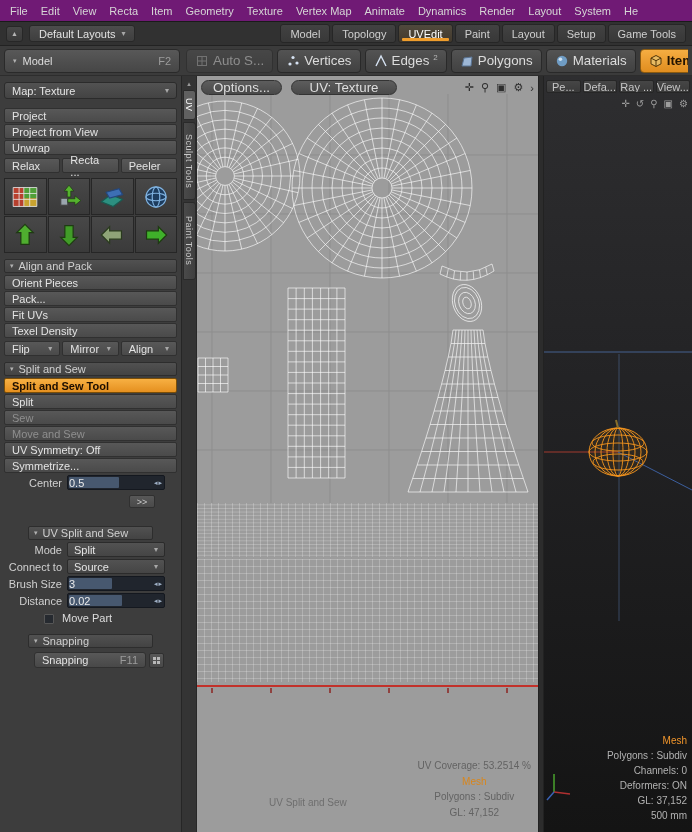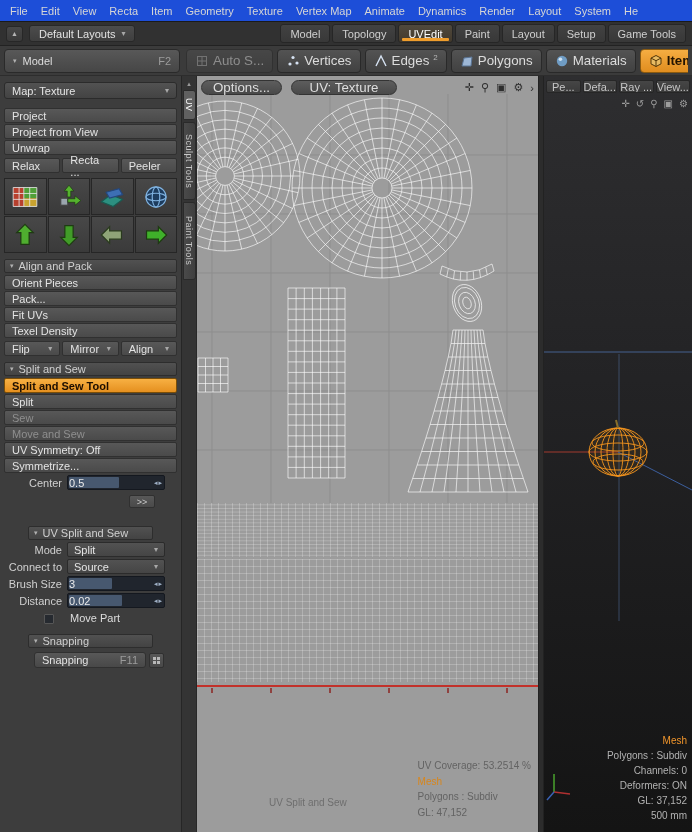--- a/index.html
+++ b/index.html
@@ -1,21 +1,21 @@
 <!DOCTYPE html>
 <html><head>
 <meta charset="utf-8">
 <style>
   *{box-sizing:border-box;margin:0;padding:0}
   html,body{width:692px;height:832px;overflow:hidden}
   body{background:#3b3b3b;font-family:"Liberation Sans",sans-serif;font-size:11px;color:#ddd}
   .app{width:692px;height:832px;display:flex;flex-direction:column}
 
   
-  .menubar{height:22px;background:#1d4ed8;border-bottom:1px solid #1a1a1a;display:flex;align-items:center;gap:13px;padding:0 10px;white-space:nowrap;overflow:hidden;flex:none}
+  .menubar{height:22px;background:#701a75;border-bottom:1px solid #1a1a1a;display:flex;align-items:center;gap:13px;padding:0 10px;white-space:nowrap;overflow:hidden;flex:none}
   .menu-item{color:#d6d6d6}
 
   
   .layoutbar{height:24px;background:#313131;border-bottom:1px solid #222;display:flex;align-items:center;gap:6px;padding:0 6px;flex:none}
   .lb-icon{width:17px;height:16px;background:linear-gradient(#474747,#3a3a3a);border:1px solid #272727;border-radius:3px;display:flex;align-items:center;justify-content:center;font-size:7px;color:#b5b5b5}
   .lb-dd{height:17px;display:flex;align-items:center;gap:6px;padding:0 9px;background:linear-gradient(#4c4c4c,#3e3e3e);border:1px solid #282828;border-radius:3px;color:#e2e2e2}
   .dd-arrow{color:#a8a8a8;font-size:8px}
   .lb-tabs{margin-left:auto;display:flex;gap:2px}
   .lb-tab{height:19px;display:flex;align-items:center;padding:0 9px;background:linear-gradient(#424242,#383838);border:1px solid #262626;border-radius:3px;color:#cfcfcf;position:relative}
   .lb-tab.active{background:linear-gradient(#50493d,#433a2c);color:#fff}
@@ -52,42 +52,42 @@
   .mini-row{display:flex;align-items:center;gap:5px;margin:2px 4px}
   .mini-label{width:58px;text-align:right;color:#d0d0d0;flex:none}
   .mini-field{flex:none;width:98px;height:15px;background:#20252d;border:1px solid #14181f;border-radius:2px;position:relative;display:flex;align-items:center;overflow:hidden}
   .mini-fill{position:absolute;left:1px;top:1px;bottom:1px;background:#47586f;border-radius:1px}
   .mini-val{position:relative;padding-left:1px;color:#eaeaea;z-index:1}
   .mini-step{margin-left:auto;z-index:1;display:flex;gap:1px;padding:0 2px;color:#9fb0c6;font-size:7px;align-items:center}
   .dd-field{flex:none;width:98px;height:15px;background:linear-gradient(#525252,#454545);border:1px solid #2b2b2b;border-radius:2px;display:flex;align-items:center;padding:0 6px;color:#e5e5e5}
   .dd-field .dd-arrow{margin-left:auto}
   .expand-row{display:flex;justify-content:flex-end;margin:5px 26px 2px 0}
   .expand-btn{width:26px;height:13px;display:flex;align-items:center;justify-content:center;background:linear-gradient(#585858,#4a4a4a);border:1px solid #303030;border-radius:2px;color:#ccc;font-size:9px}
-  .cb-row{display:flex;align-items:flex-end;gap:16px;margin:4px 0 10px 44px}
+  .cb-row{display:flex;align-items:flex-end;gap:8px;margin:4px 0 10px 44px}
   .checkbox{width:10px;height:10px;background:#262a30;border:1px solid #565656;border-radius:1px}
   .snap-row{display:flex;align-items:center;gap:3px;margin:4px 0 0 34px}
   .snap-btn{width:112px;height:16px;display:flex;align-items:center;padding:0 7px;background:linear-gradient(#585858,#484848);border:1px solid #303030;border-radius:3px;color:#e3e3e3}
   .snap-key{margin-left:auto;color:#9c9c9c}
   .snap-mini{width:15px;height:15px;background:linear-gradient(#585858,#484848);border:1px solid #303030;border-radius:2px;display:flex;align-items:center;justify-content:center}
   .mt-big{margin-top:18px}
 
   
   .uv-strip{width:15px;background:#343434;border-right:1px solid #282828;display:flex;flex-direction:column;align-items:center;gap:2px;padding-top:3px;flex:none}
   .strip-collapse{font-size:7px;color:#9a9a9a;line-height:9px}
   .vtab{writing-mode:vertical-rl;width:13px;display:flex;align-items:center;justify-content:center;font-size:9px;letter-spacing:.5px;color:#c8c8c8;background:linear-gradient(90deg,#4a4a4a,#3f3f3f);border:1px solid #2a2a2a;border-radius:0 3px 3px 0;white-space:nowrap}
   .vtab.active{background:#606060;color:#fff}
   .h-uv{height:30px}.h-tall{height:78px}
 
   
   .uv-panel{width:341px;position:relative;background:#9c9c9c;overflow:hidden;flex:none}
   #uv-svg{position:absolute;inset:0}
   .uv-header{position:absolute;top:4px;left:4px;right:4px;display:flex;align-items:center;gap:9px;z-index:2}
   .pill{height:15px;display:flex;align-items:center;justify-content:center;padding:0 11px;background:linear-gradient(#5d5d5d,#494949);border:1px solid #333;border-radius:8px;color:#dedede}
   .uv-icons{margin-left:auto;display:flex;gap:7px;align-items:center;color:#2e2e2e;font-size:11px}
-  .uv-status{position:absolute;right:7px;bottom:12px;text-align:left;font-size:10px;line-height:15.5px;color:#636363;z-index:2}
+  .uv-status{position:absolute;right:7px;bottom:12px;text-align:center;font-size:10px;line-height:15.5px;color:#636363;z-index:2}
   .uv-tool-label{position:absolute;left:72px;bottom:24px;font-size:10px;color:#6e6e6e;z-index:2}
   .orange-dim{color:#d8861c}
 
   
   .vsplit{width:6px;background:#2c2c2c;border-left:1px solid #222;border-right:1px solid #222;flex:none}
   .viewport{flex:1;position:relative;background:linear-gradient(#2e2e30 0%,#232325 40%,#141414 100%);overflow:hidden}
   #vp-svg{position:absolute;inset:0}
   .vp-tabs{position:absolute;top:4px;left:2px;right:2px;display:flex;gap:2px;z-index:2}
   .vp-tab{flex:1;min-width:0;height:13px;display:flex;align-items:center;justify-content:center;background:linear-gradient(#464646,#3a3a3a);border:1px solid #262626;border-radius:2px;color:#c6c6c6;font-size:11px;white-space:nowrap;overflow:hidden}
   .vp-icons{position:absolute;top:22px;right:4px;display:flex;gap:6px;color:#9d9d9d;font-size:10px;z-index:2}

